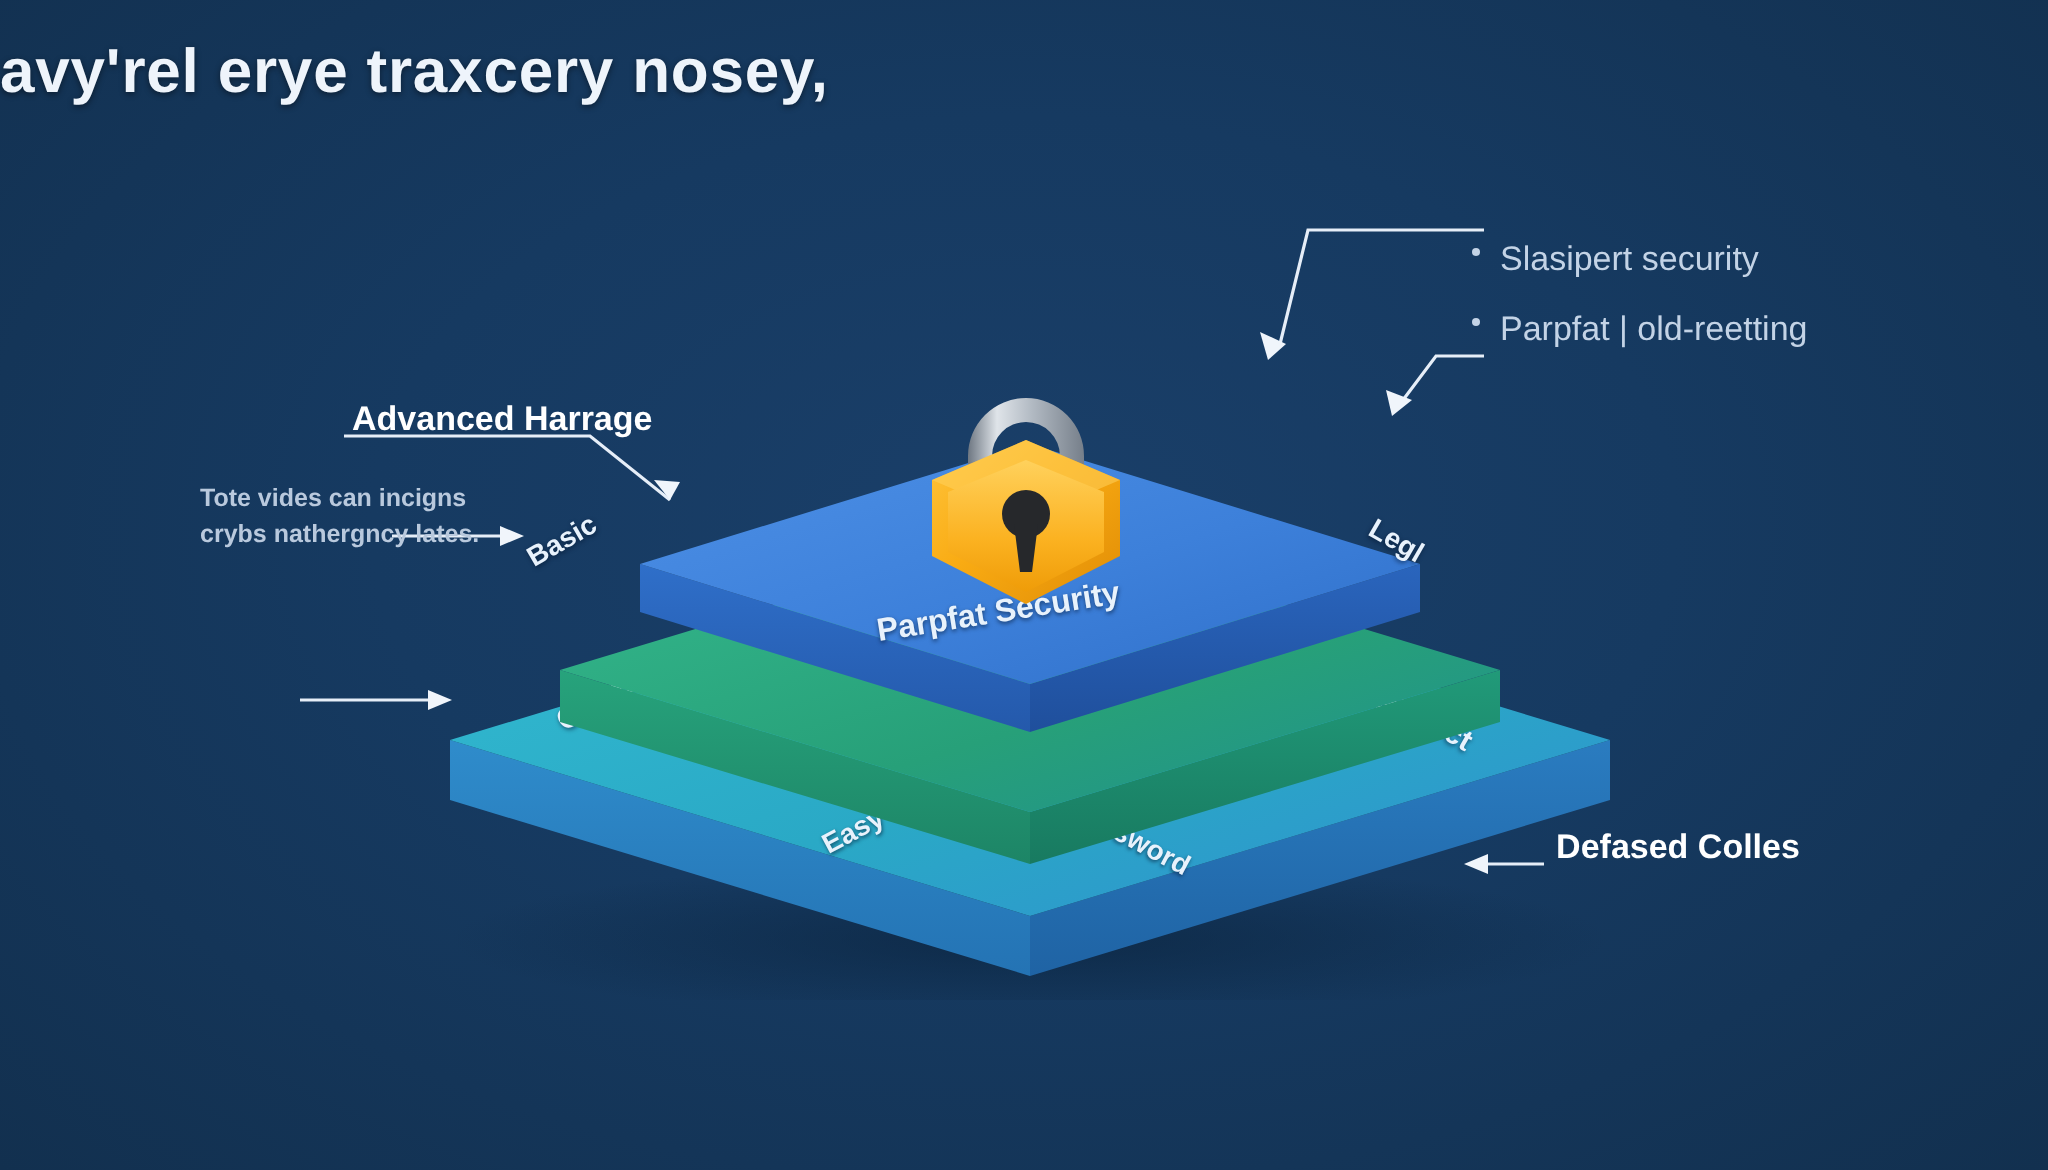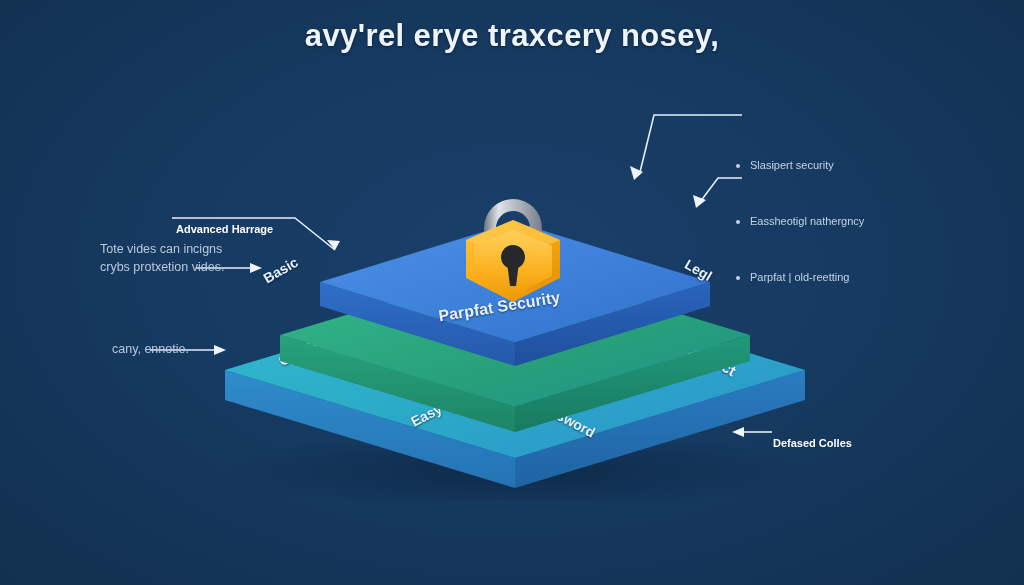--- a/index.html
+++ b/index.html
@@ -16,21 +16,21 @@
     height: 585px;
     overflow: hidden;
     background: radial-gradient(ellipse at 50% 45%, #1a3f69 0%, #163a61 45%, #12304f 100%);
   }
   
   #title {
     position: absolute;
     top: 18px;
     left: 0;
     width: 1024px;
-    text-align: center;
+    text-align: left;
     color: #eef4fb;
     font-size: 31px;
     font-weight: bold;
     letter-spacing: 0.4px;
     text-shadow: 0 1px 3px rgba(0,0,0,0.45);
   }
   
   #stack {
     position: absolute;
     left: 220px;
@@ -74,49 +74,47 @@
   
   .ann {
     position: absolute;
     color: #cfdcec;
     font-size: 12.5px;
     line-height: 1.45;
   }
   .ann .hd {
     color: #ffffff;
     font-weight: bold;
-    font-size: 11px;
+    font-size: 17px;
     margin-bottom: 2px;
     display: block;
-    margin-top: 24px;
-  }
-  .ann .bd { display: block; color: #b9c9dd; }
+  }
+  .ann .bd { display: block; color: #b9c9dd; font-weight: bold; }
   #ann-adv   { left: 176px; top: 198px; width: 220px; }
   #ann-left1 { left: 100px; top: 240px; width: 180px; }
   #ann-left2 { left: 112px; top: 340px; width: 180px; }
   #ann-right-bullets { left: 736px; top: 118px; width: 250px; }
   #ann-right-bullets li {
     list-style: none;
     position: relative;
     padding-left: 14px;
     margin-bottom: 10px;
     color: #c3d3e6;
-    font-size: 11px;
-    margin-top: 40px;
+    font-size: 17px;
   }
   #ann-right-bullets ul { margin: 0; padding: 0; }
   #ann-right-bullets li::before {
     content: "";
     position: absolute;
     left: 0; top: 6px;
     width: 4px; height: 4px;
     border-radius: 50%;
     background: #c3d3e6;
   }
-  #ann-bottomright { left: 773px; top: 412px; width: 210px; }
+  #ann-bottomright { left: 734px; top: 412px; width: 210px; text-align: center; }
   
   #leaders {
     position: absolute;
     left: 0; top: 0;
     width: 1024px; height: 585px;
     pointer-events: none;
   }
 </style>
 </head>
 <body>
@@ -269,31 +267,29 @@
       <polygon points="732,432 744,427 744,437"></polygon>
     </g>
   </svg>
 
   <div class="ann" id="ann-adv">
     <span class="hd">Advanced Harrage</span>
   </div>
 
   <div class="ann" id="ann-left1">
     <span class="bd">Tote vides can incigns</span>
-    <span class="bd">crybs protxetion vides.</span>
+    <span class="bd">crybs nathergncy lates.</span>
   </div>
 
   <div class="ann" id="ann-left2">
-    <span class="bd">cany, ennotie.</span>
   </div>
 
   <div class="ann" id="ann-right-bullets">
     <ul>
       <li>Slasipert security</li>
-      <li>Eassheotigl nathergncy</li>
       <li>Parpfat | old-reetting</li>
     </ul>
   </div>
 
   <div class="ann" id="ann-bottomright">
     <span class="hd">Defased Colles</span>
   </div>
 
 </div>
 

